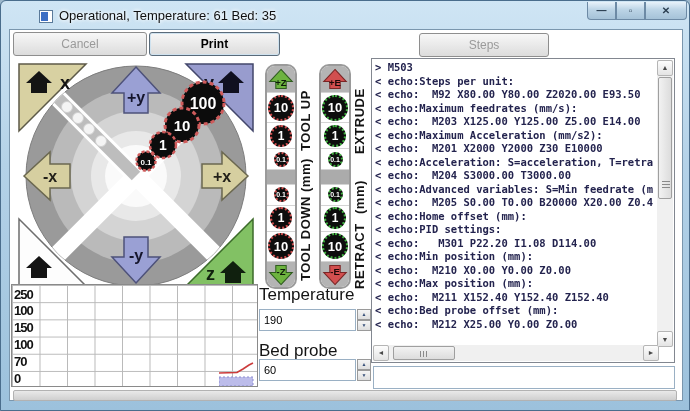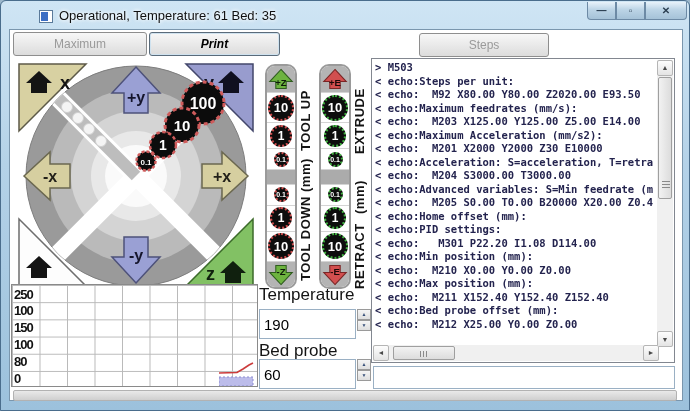--- a/index.html
+++ b/index.html
@@ -22,21 +22,21 @@
   .winbtn:first-child { border-radius:0 0 0 4px; }
   .winbtn:last-child { border-radius:0 0 4px 0; width:42px; }
   
   .client { position:absolute; left:8px; top:28px; width:674px; height:372px;
             background:#ffffff; border:1px solid #7a96ad; }
   
   .btn { position:absolute; height:24px; border:1px solid #8e8e8e; border-radius:3px;
          background:linear-gradient(180deg,#f7f7f7,#ebebeb 45%,#dcdcdc);
          font-size:12px; text-align:center; line-height:22px; color:#9a9a9a; }
   .btn.default { border:1px solid #5a6b7a; color:#000; font-weight:bold;
-                 box-shadow:inset 0 0 0 1px #cfe2ef;font-style:italic; }
+                 box-shadow:inset 0 0 0 1px #cfe2ef; }
   #btn-connect { left:12px;  top:31px; width:134px; }
   #btn-print   { left:148px; top:31px; width:131px; }
   #btn-cancel  { left:418px; top:32px; width:130px; }
   
   .wheel { position:absolute; left:15px; top:60px; width:240px; height:228px; }
   
   .track { position:absolute; width:32px; border:2px solid #9a9a9a; border-radius:10px;
            background:#fff; overflow:hidden; display:flex; flex-direction:column; }
   #z-track { left:264px; top:63px; height:225px; }
   #e-track { left:318px; top:63px; height:225px; }
@@ -96,21 +96,21 @@
            color:#111; letter-spacing:-1px; }
   .spark { position:absolute; left:218px; top:359px; width:38px; height:26px; }
   
   .theading { position:absolute; font-size:17px; color:#141414; white-space:nowrap; }
   #temp-head { left:258px; top:284px; }
   #bed-head  { left:258px; top:340px; }
   .spinwrap { position:absolute; width:112px; height:22px; }
   #temp-spin { left:258px; top:308px; }
   #bed-spin  { left:258px; top:342px;margin-top:16px; }
   .spinbox { position:absolute; left:0; top:0; width:97px; height:22px;
-             border:1px solid #9ab0c4; font-size:15px; padding:14px 4px;
+             border:1px solid #9ab0c4; font-size:11px; padding:6px 4px;
              font-family:"Liberation Sans", sans-serif; }
   .spinbtns { position:absolute; right:0; top:0; width:14px; height:22px; }
   .spinbtn { width:14px; height:11px; border:1px solid #9a9a9a;
              background:linear-gradient(180deg,#f5f5f5,#dedede); font-size:5px;
              text-align:center; line-height:9px; color:#37507a; }
   
   .bottom-bar { position:absolute; left:12px; top:389px; width:664px; height:11px;
                 border:1px solid #b2b2b2; border-radius:2px;
                 background:linear-gradient(180deg,#e9e9e9,#cfcfcf); }
   svg text { font-family:"Liberation Sans", sans-serif; }
@@ -125,21 +125,21 @@
     <div class="title-text">Operational, Temperature: 61 Bed: 35</div>
     <div class="winbtns">
       <div class="winbtn">—</div>
       <div class="winbtn">▫</div>
       <div class="winbtn">✕</div>
     </div>
   </div>
 
   <div class="client"></div>
 
-  <div class="btn" id="btn-connect">Maximum</div>
+  <div class="btn" id="btn-connect">Cancel</div>
   <div class="btn default" id="btn-print">Print</div>
   <div class="btn" id="btn-cancel">Steps</div>
 
   <svg class="wheel" viewBox="0 0 240 228">
     <defs>
         <clipPath id="wc">
           <circle cx="120" cy="115" r="110"></circle>
         </clipPath>
       </defs>
     <circle cx="120" cy="115" r="110" fill="#9a9a9a" stroke="#7d7d7d"></circle>
@@ -326,21 +326,21 @@
     </div>
   </div>
 
   <input class="cmd-input" value="" style="">
 
   <div class="graph">
     <span class="gtick" style="top:2px;">250</span>
     <span class="gtick" style="top:18px;">100</span>
     <span class="gtick" style="top:35px;">150</span>
     <span class="gtick" style="top:52px;">100</span>
-    <span class="gtick" style="top:69px;">80</span>
+    <span class="gtick" style="top:69px;">70</span>
     <span class="gtick" style="top:86px;">0</span>
   </div>
   <svg class="spark" viewBox="0 0 38 26">
     <path d="M0 17 L34 17 L34 26 L0 26 Z" fill="#bcbcea" stroke="#8c8cd0" stroke-width="1" stroke-dasharray="2 2"></path>
     <polyline points="0,13 18,12.5 24,9 30,5 34,3" fill="none" stroke="#cc3b3b" stroke-width="1.6"></polyline>
   </svg>
 
   <div class="theading" id="temp-head">Temperature</div>
   <div class="spinwrap" id="temp-spin">
     <input class="spinbox" value="190" style="">

